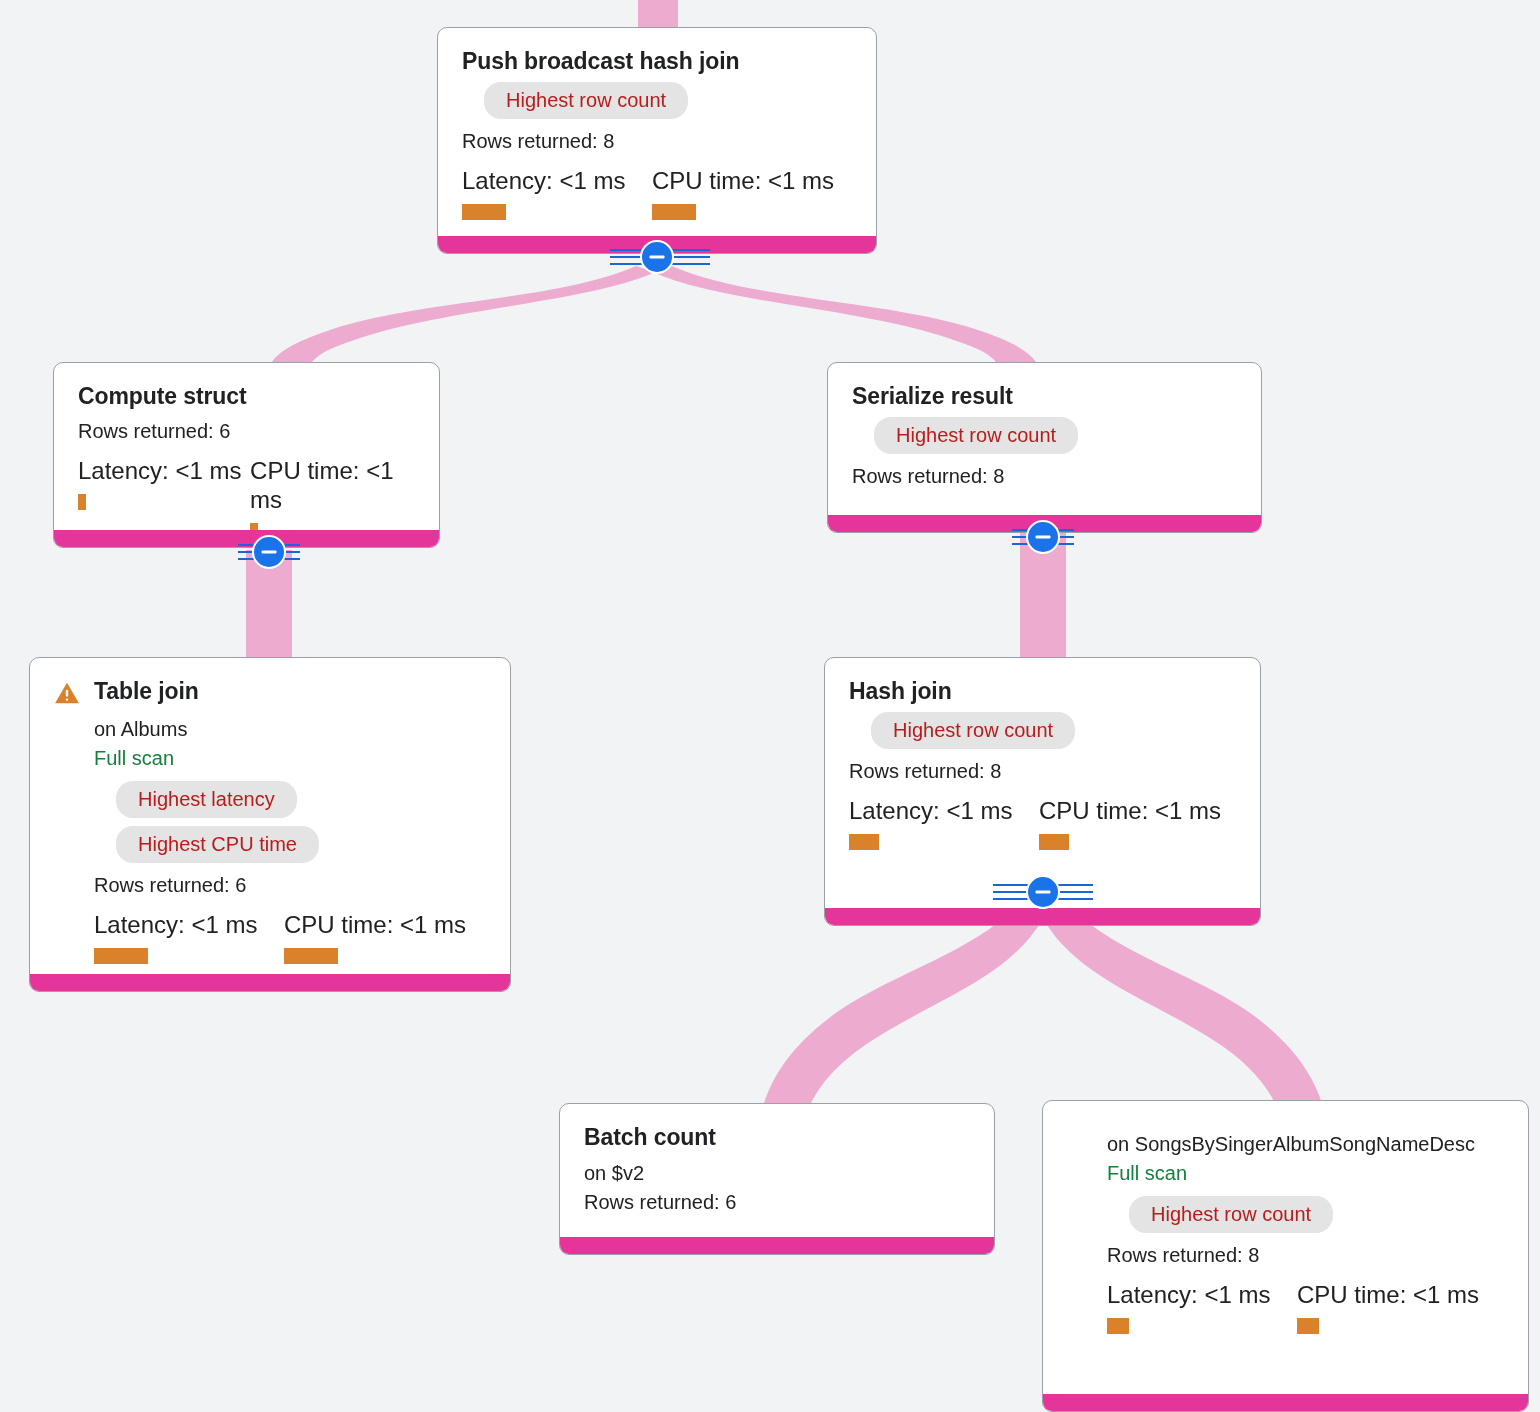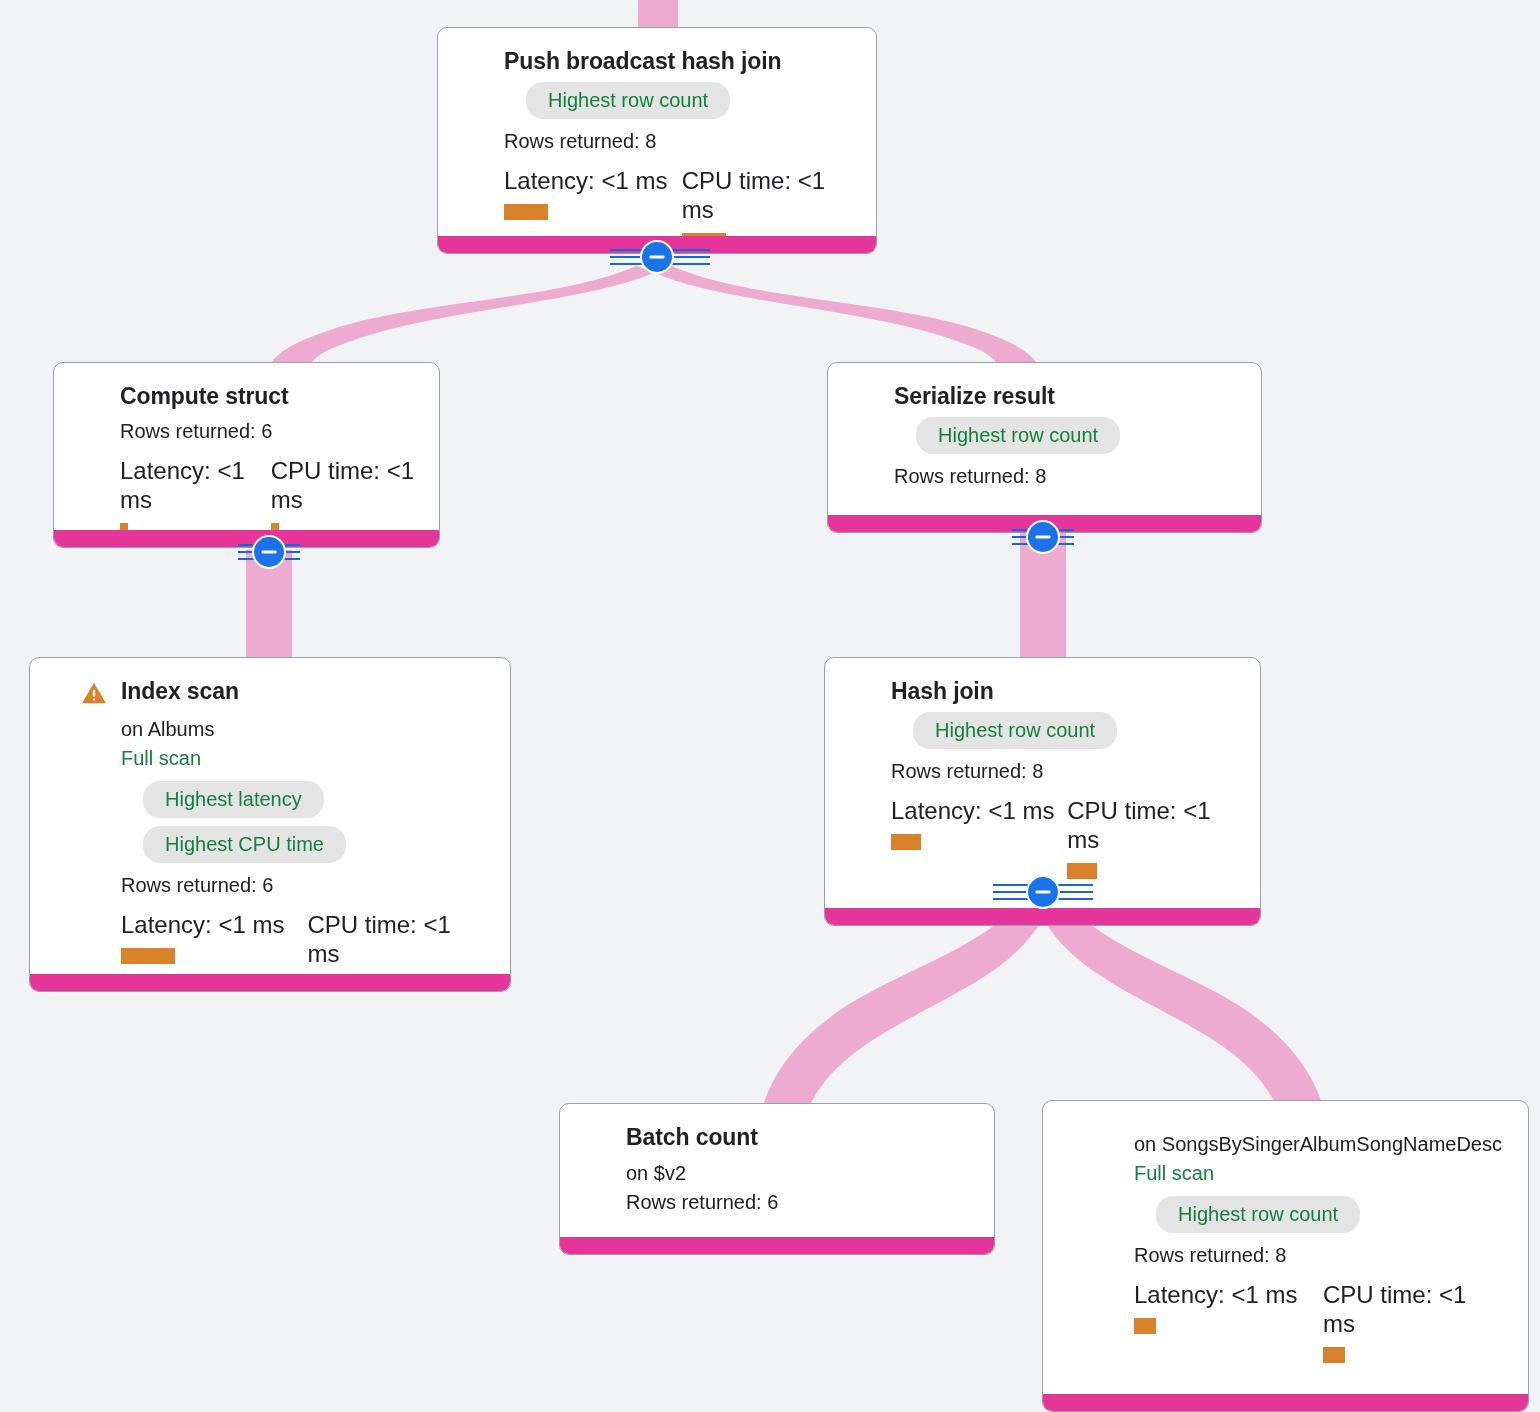--- a/index.html
+++ b/index.html
@@ -25,22 +25,21 @@
   .node {
     position: absolute;
     background: #ffffff;
     border: 1.5px solid #9aa0a6;
     border-radius: 10px;
     box-sizing: border-box;
     overflow: hidden;
     z-index: 5;
   }
   .node-body {
-    padding: 20px 24px 22px 39px;
-    margin-left: 27px;
+    padding: 20px 24px 22px 24px;
   }
   .node-body.with-icon {
     padding-left: 24px;
   }
   .node-head {
     display: flex;
     align-items: flex-start;
     gap: 14px;
   }
   .warn-icon {
@@ -65,21 +64,21 @@
     line-height: 1.45;
     margin-top: 9px;
   }
   .node-sub.muted {
     color: #15803d;
     margin-top: 0;
   }
   .chip {
     display: inline-block;
     background: #e4e4e4;
-    color: #15803d;
+    color: #b91c1c;
     border-radius: 17px;
     font-size: 20px;
     padding: 6px 22px 7px 22px;
     margin-top: 8px;
     line-height: 1.2;
   }
   .chip-wrap { margin-left: 22px; }
   .rows {
     font-size: 20px;
     color: #202124;
@@ -279,21 +278,21 @@
   </div>
 
   <div class="node" style="left:29px; top:657px; width:482px; height:335px;">
     <div class="node-body with-icon">
       <div class="node-head">
         <svg class="warn-icon" viewBox="0 0 24 24">
           <path d="M12 2.5 L23 21.5 L1 21.5 Z" fill="#d9822b"></path>
           <rect x="10.9" y="9" width="2.2" height="6.4" rx="1" fill="#ffffff"></rect>
           <rect x="10.9" y="17" width="2.2" height="2.2" rx="1" fill="#ffffff"></rect>
         </svg>
-        <div class="node-title">Index scan</div>
+        <div class="node-title">Table join</div>
       </div>
       <div class="indent-40">
         <div class="node-sub">on Albums</div>
         <div class="node-sub muted">Full scan</div>
         <div class="chip-wrap">
           <span class="chip">Highest latency</span>
         </div>
         <div class="chip-wrap">
           <span class="chip">Highest CPU time</span>
         </div>

